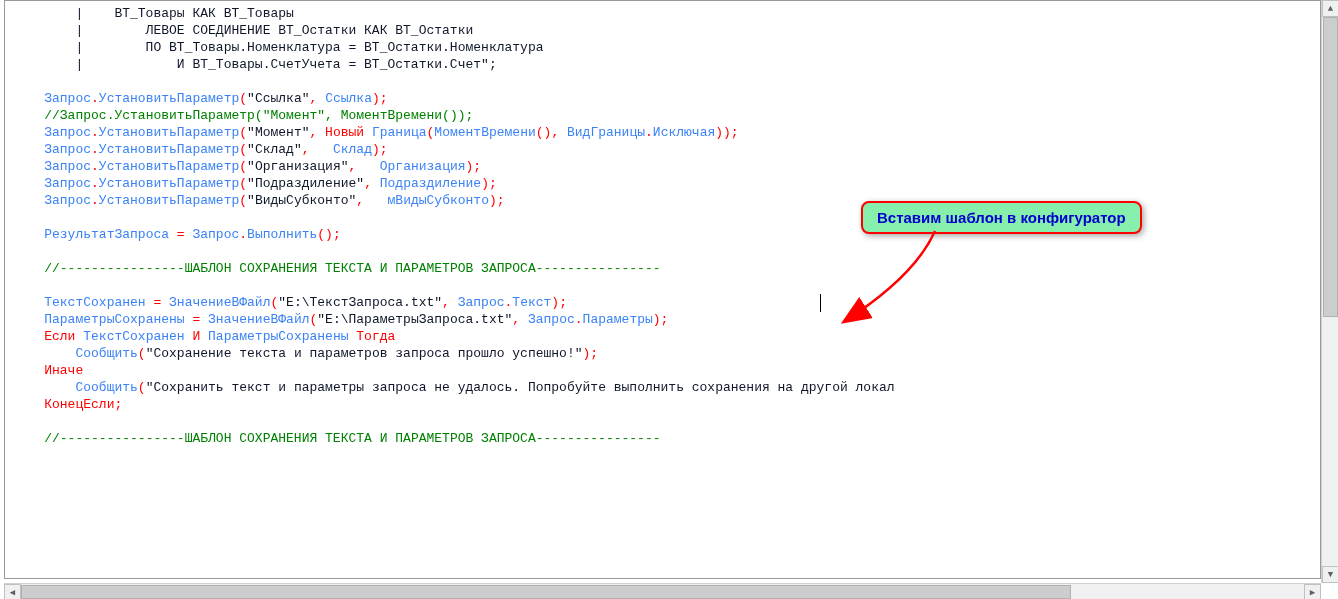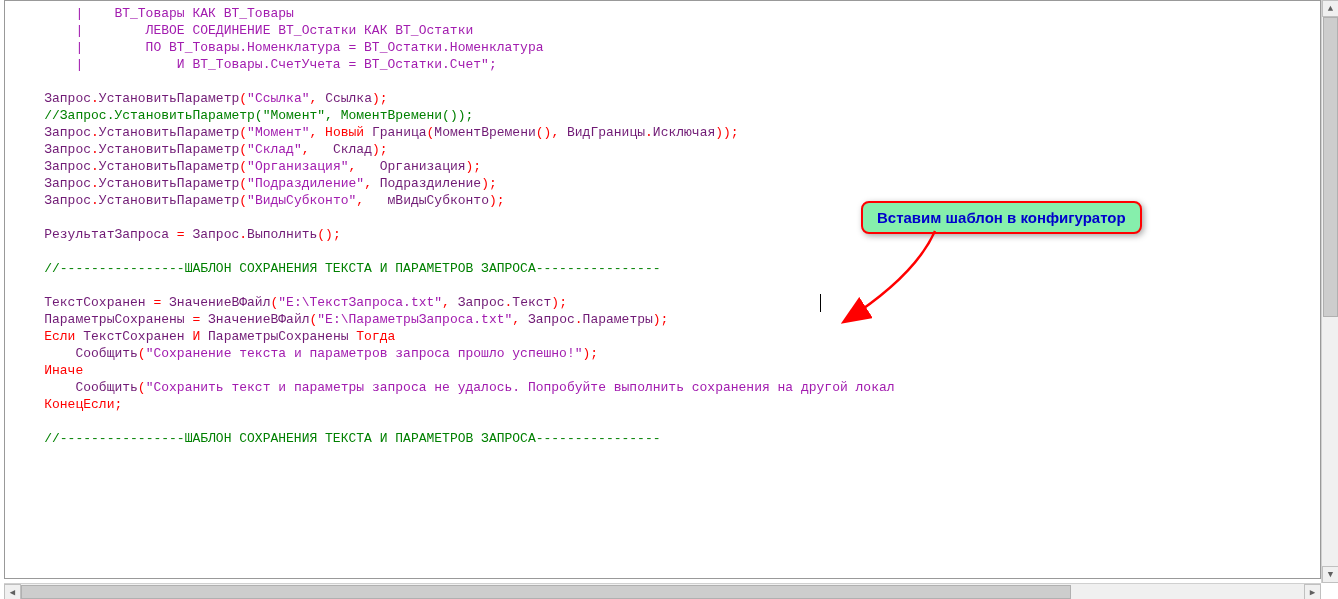--- a/index.html
+++ b/index.html
@@ -22,22 +22,22 @@
       top: 0;
       overflow: hidden;
     }
     .code-area {
       padding: 4px 8px;
       white-space: pre;
       line-height: 17px;
       font-family: 'Courier New', monospace;
       font-size: 13px;
     }
-    .black { color: #a21caf; }
-    .blue { color: #701a75; text-align: center; }
+    .black { color: #0f172a; }
+    .blue { color: #3b82f6; text-align: center; }
     .red { color: #ff0000; }
     .green { color: #008000; }
     
     .cursor {
       position: absolute;
       left: 815px;
       top: 293px;
       width: 1px;
       height: 18px;
       background: #000;

